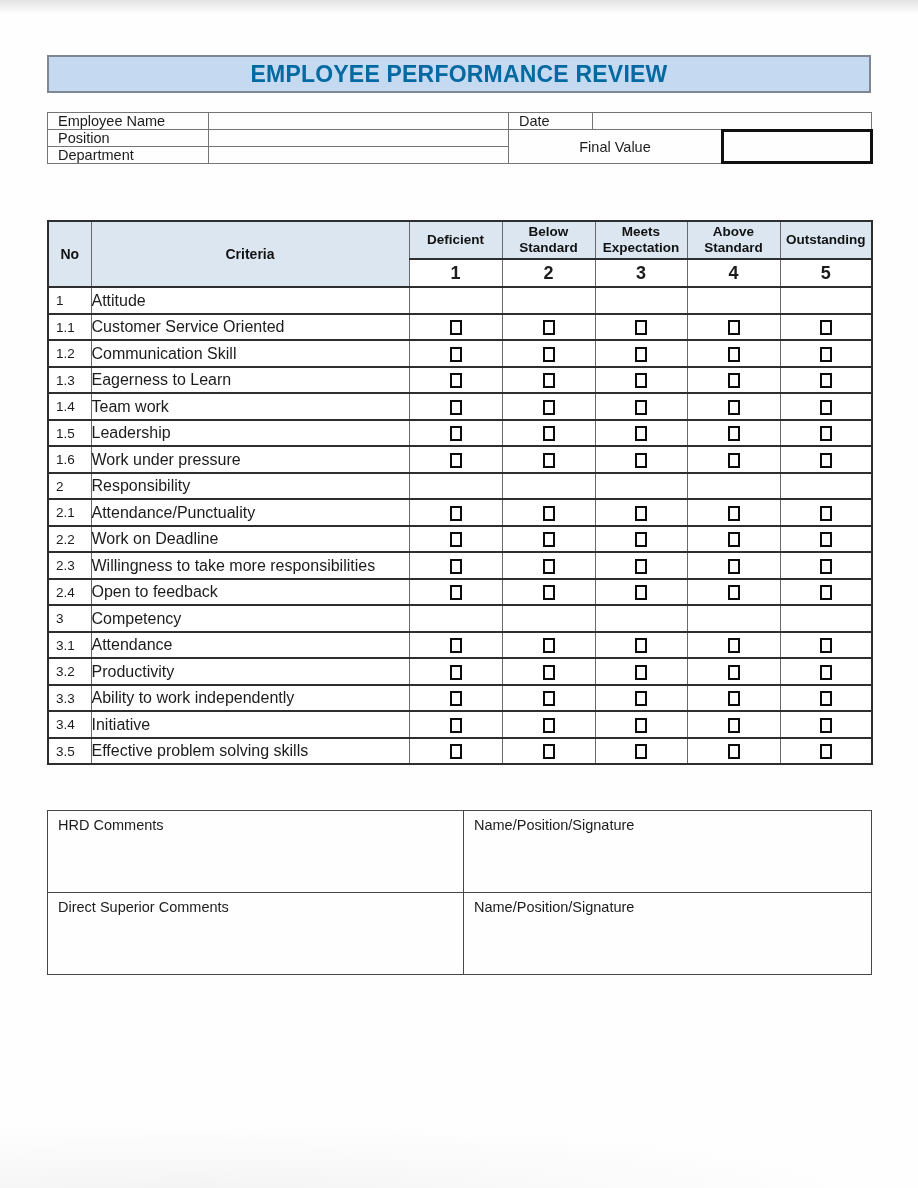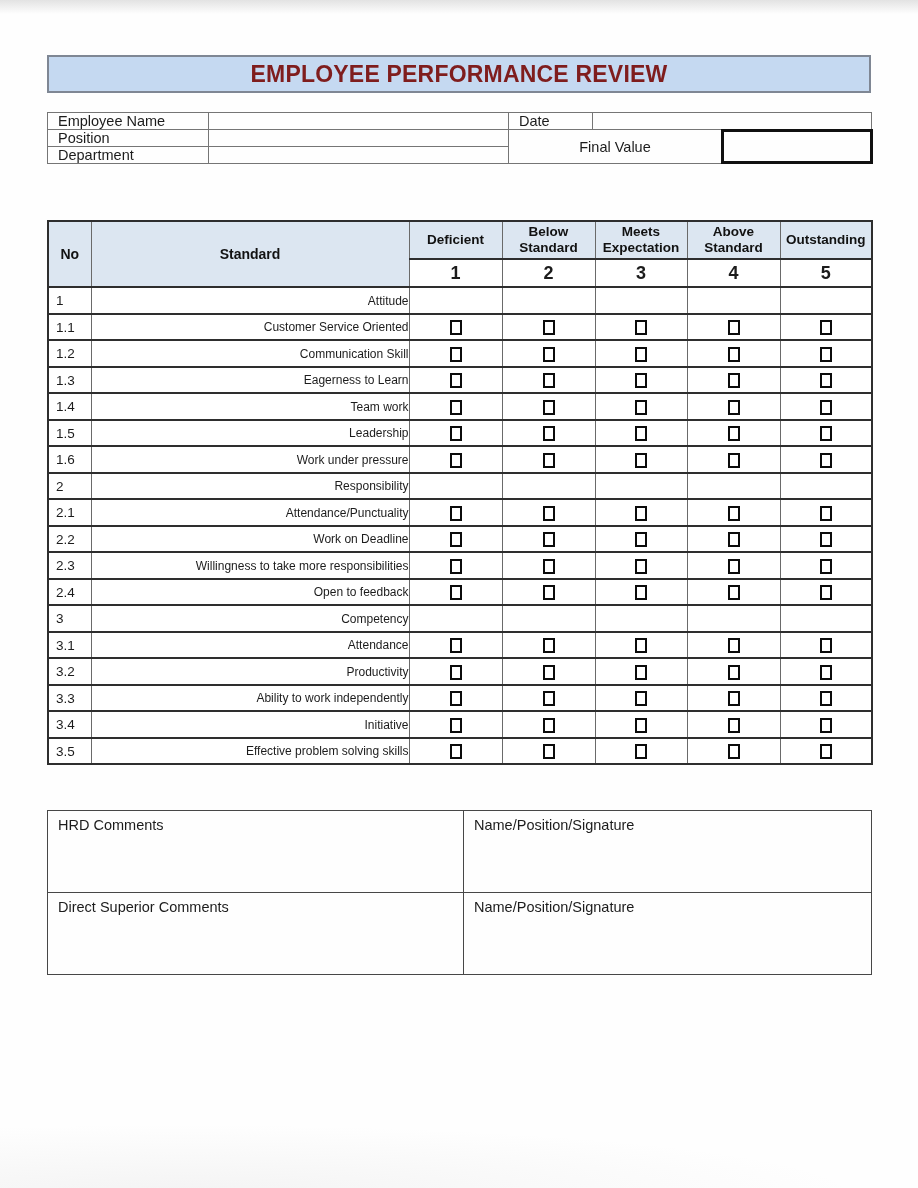--- a/index.html
+++ b/index.html
@@ -24,21 +24,21 @@
     pointer-events:none;
   }
 
   
   .title-bar {
     position:absolute; left:47px; top:55px; width:824px; height:38px;
     background:#c5d9f1;
     border:2px solid #7f8794;
     display:flex; align-items:center; justify-content:center;
   }
-  .title-bar span { font-size:23px; font-weight:bold; color:#7f1d1d; letter-spacing:0.2px; }
+  .title-bar span { font-size:23px; font-weight:bold; color:#0369a1; letter-spacing:0.2px; }
 
   
   table { border-collapse:collapse; table-layout:fixed; }
   .info {
     position:absolute; left:47px; top:112px; width:824px;
     font-size:14.5px;
   }
   .info td {
     border:1px solid #757575;
     height:17px;
@@ -76,21 +76,21 @@
     color:#121212;
   }
   .hno, .hcrit { font-size:14px; }
   .hrate { font-size:13.5px; line-height:1.2; height:36px; padding:2px 3px; }
   .hnum {
     height:28px; background:#ffffff;
     font-size:18px; font-weight:bold; text-align:center; vertical-align:middle;
   }
   .ctable tbody td { height:26.5px; vertical-align:middle; background:#ffffff; }
   td.no   { padding-left:7px;  font-size:13.5px; }
-  td.crit { padding-left:22px; font-size:12px;text-align:right; }
+  td.crit { padding-left:0; font-size:16px; }
   td.rate { text-align:center; }
   .cb {
     display:inline-block; width:12px; height:15px;
     border:2.5px solid #0b0b0b; background:#ffffff;
     vertical-align:middle;
   }
 
   
   .comments {
     position:absolute; left:47px; top:810px; width:824px;
@@ -149,21 +149,21 @@
       <col style="width:318px">
     <col style="width:93px">
       <col style="width:93px">
       <col style="width:92px">
       <col style="width:93px">
       <col style="width:92px">
   </colgroup>
   <thead>
     <tr>
       <th class="hno" rowspan="2">No</th>
-      <th class="hcrit" rowspan="2">Standard</th>
+      <th class="hcrit" rowspan="2">Criteria</th>
       <th class="hrate">Deficient</th>
       <th class="hrate">Below Standard</th>
       <th class="hrate">Meets Expectation</th>
       <th class="hrate">Above Standard</th>
       <th class="hrate">Outstanding</th>
     </tr>
     <tr>
       <th class="hnum">1</th>
       <th class="hnum">2</th>
       <th class="hnum">3</th>

